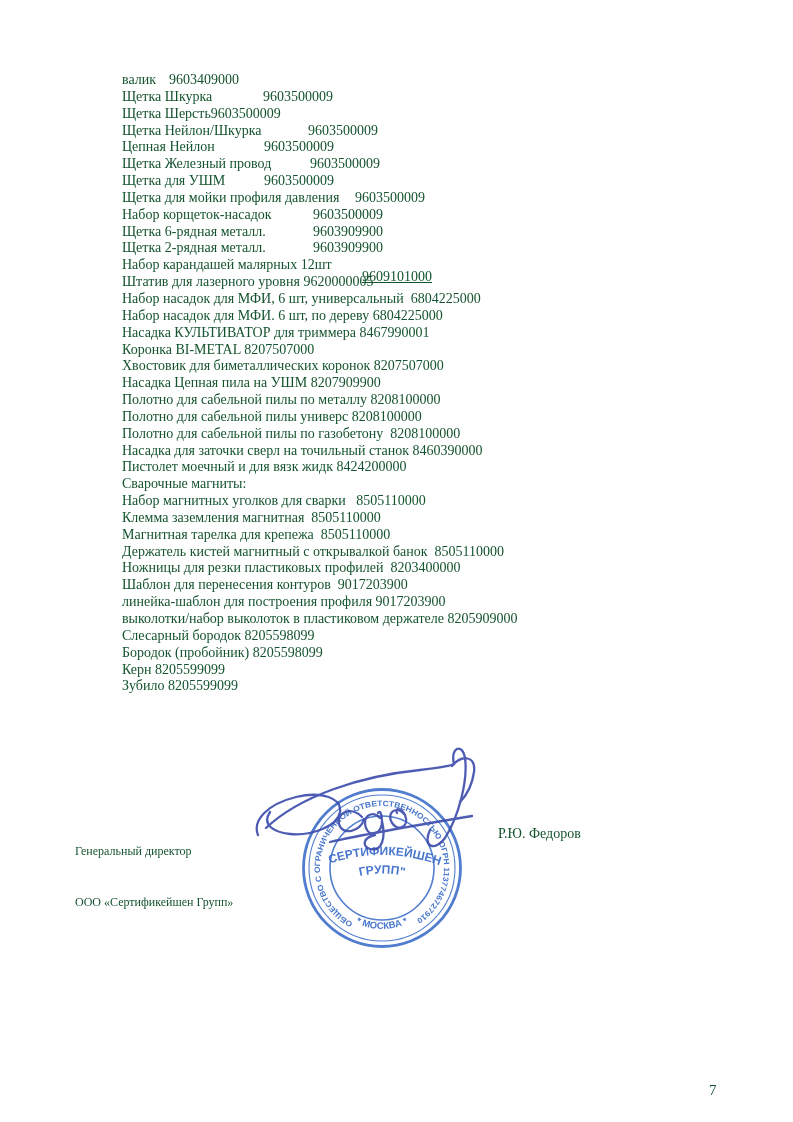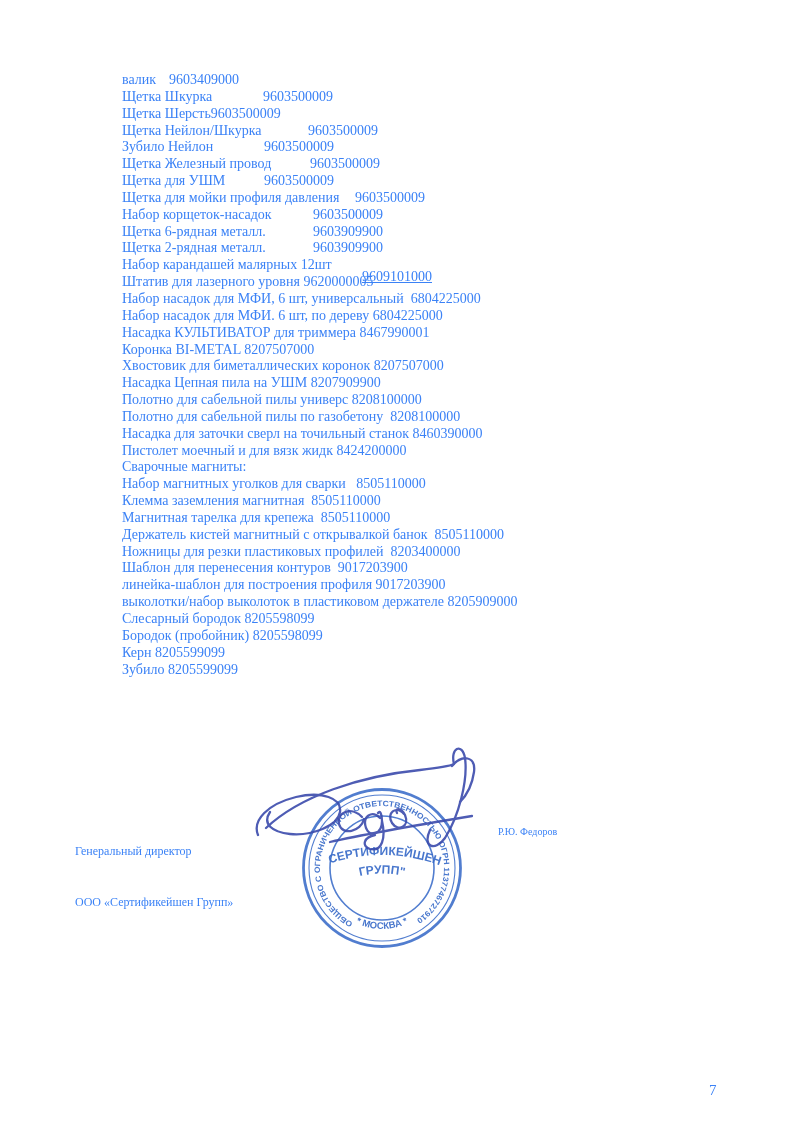--- a/index.html
+++ b/index.html
@@ -1,35 +1,35 @@
 <!DOCTYPE html>
 <html><head>
 <meta charset="utf-8">
 <style>
   html,body{margin:0;padding:0;background:#ffffff;}
   .page{
     position:relative;
     width:793px;height:1122px;
     background:#ffffff;
     font-family:"Liberation Serif", serif;
-    color:#3b82f6;
+    color:#14532d;
     overflow:hidden;
   }
   .list{
     position:absolute;left:122px;top:72px;
     font-size:14px;line-height:16.85px;
   }
   .line{position:relative;white-space:pre;height:16.85px;}
   .sig-left{
     position:absolute;left:75px;top:808px;
     font-size:12px;line-height:17.3px;white-space:pre;
   }
   .signer-name{
     position:absolute;left:498px;top:826px;
-    font-size:10px;white-space:pre;
+    font-size:14px;white-space:pre;
   }
   .page-number{
     position:absolute;left:709px;top:1082px;
     font-size:15px;
   }
   .stamp{
     position:absolute;left:292px;top:778px;width:180px;height:180px;
   }
   .ink{
     position:absolute;left:0;top:0;width:793px;height:1122px;
@@ -40,35 +40,36 @@
 </head>
 <body>
 
 <div class="page">
 
   <div class="list" id="list">
       <div class="line"><span>валик</span><span style="position: absolute; left: 47px; top: 0px;">9603409000</span></div>
       <div class="line"><span>Щетка Шкурка</span><span style="position: absolute; left: 141px; top: 0px;">9603500009</span></div>
       <div class="line"><span>Щетка Шерсть</span><span>9603500009</span></div>
       <div class="line"><span>Щетка Нейлон/Шкурка</span><span style="position: absolute; left: 186px; top: 0px;">9603500009</span></div>
-      <div class="line"><span>Зубило Нейлон</span><span style="position: absolute; left: 142px; top: 0px;">9603500009</span></div>
+      <div class="line"><span>Цепная Нейлон</span><span style="position: absolute; left: 142px; top: 0px;">9603500009</span></div>
       <div class="line"><span>Щетка Железный провод</span><span style="position: absolute; left: 188px; top: 0px;">9603500009</span></div>
       <div class="line"><span>Щетка для УШМ</span><span style="position: absolute; left: 142px; top: 0px;">9603500009</span></div>
       <div class="line"><span>Щетка для мойки профиля давления</span><span style="position: absolute; left: 233px; top: 0px;">9603500009</span></div>
       <div class="line"><span>Набор корщеток-насадок</span><span style="position: absolute; left: 191px; top: 0px;">9603500009</span></div>
       <div class="line"><span>Щетка 6-рядная металл.</span><span style="position: absolute; left: 191px; top: 0px;">9603909900</span></div>
       <div class="line"><span>Щетка 2-рядная металл.</span><span style="position: absolute; left: 191px; top: 0px;">9603909900</span></div>
       <div class="line"><span>Набор карандашей малярных 12шт</span><span style="position: absolute; left: 240px; top: 12px; text-decoration: underline;">9609101000</span></div>
       <div class="line"><span>Штатив для лазерного уровня </span><span>9620000005</span></div>
       <div class="line"><span>Набор насадок для МФИ, 6 шт, универсальный  </span><span>6804225000</span></div>
       <div class="line"><span>Набор насадок для МФИ. 6 шт, по дереву </span><span>6804225000</span></div>
       <div class="line"><span>Насадка КУЛЬТИВАТОР для триммера </span><span>8467990001</span></div>
       <div class="line"><span>Коронка BI-METAL </span><span>8207507000</span></div>
       <div class="line"><span>Хвостовик для биметаллических коронок </span><span>8207507000</span></div>
       <div class="line"><span>Насадка Цепная пила на УШМ </span><span>8207909900</span></div>
+      <div class="line"><span>Полотно для сабельной пилы по металлу </span><span>8208100000</span></div>
       <div class="line"><span>Полотно для сабельной пилы универс </span><span>8208100000</span></div>
       <div class="line"><span>Полотно для сабельной пилы по газобетону  </span><span>8208100000</span></div>
       <div class="line"><span>Насадка для заточки сверл на точильный станок </span><span>8460390000</span></div>
       <div class="line"><span>Пистолет моечный и для вязк жидк </span><span>8424200000</span></div>
       <div class="line"><span>Сварочные магниты:</span></div>
       <div class="line"><span>Набор магнитных уголков для сварки   </span><span>8505110000</span></div>
       <div class="line"><span>Клемма заземления магнитная  </span><span>8505110000</span></div>
       <div class="line"><span>Магнитная тарелка для крепежа  </span><span>8505110000</span></div>
       <div class="line"><span>Держатель кистей магнитный с открывалкой банок  </span><span>8505110000</span></div>
       <div class="line"><span>Ножницы для резки пластиковых профилей  </span><span>8203400000</span></div>

